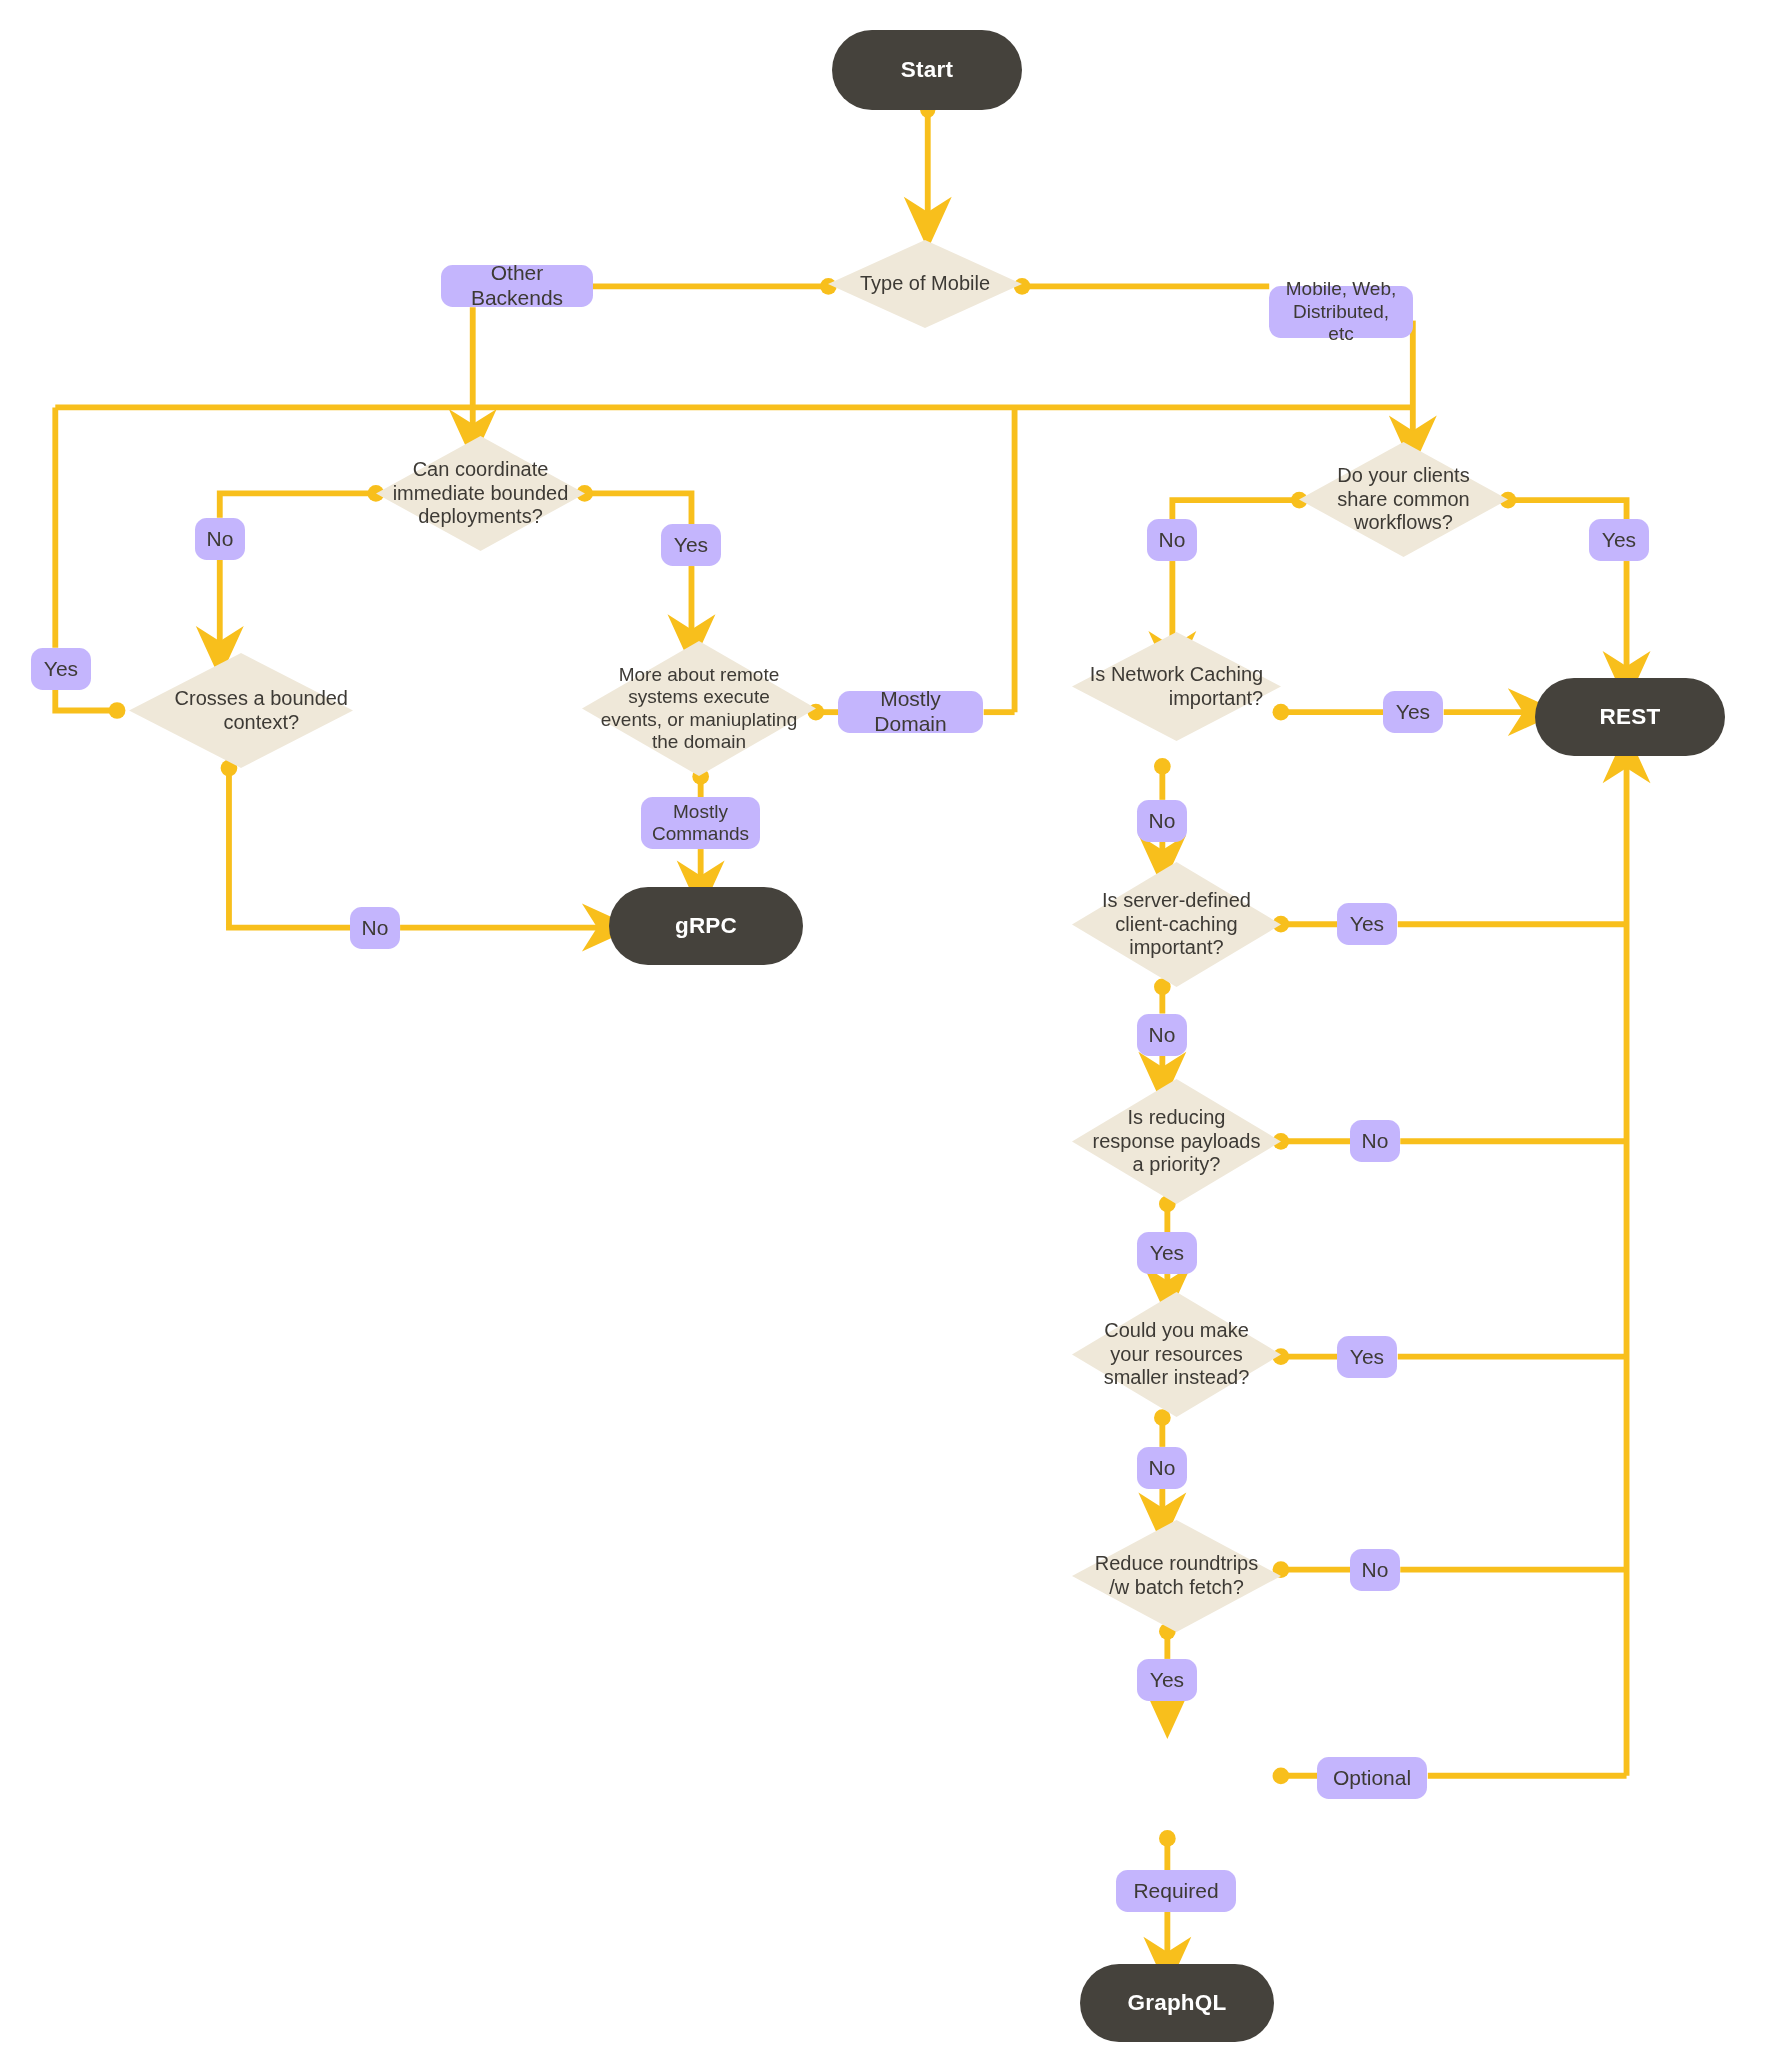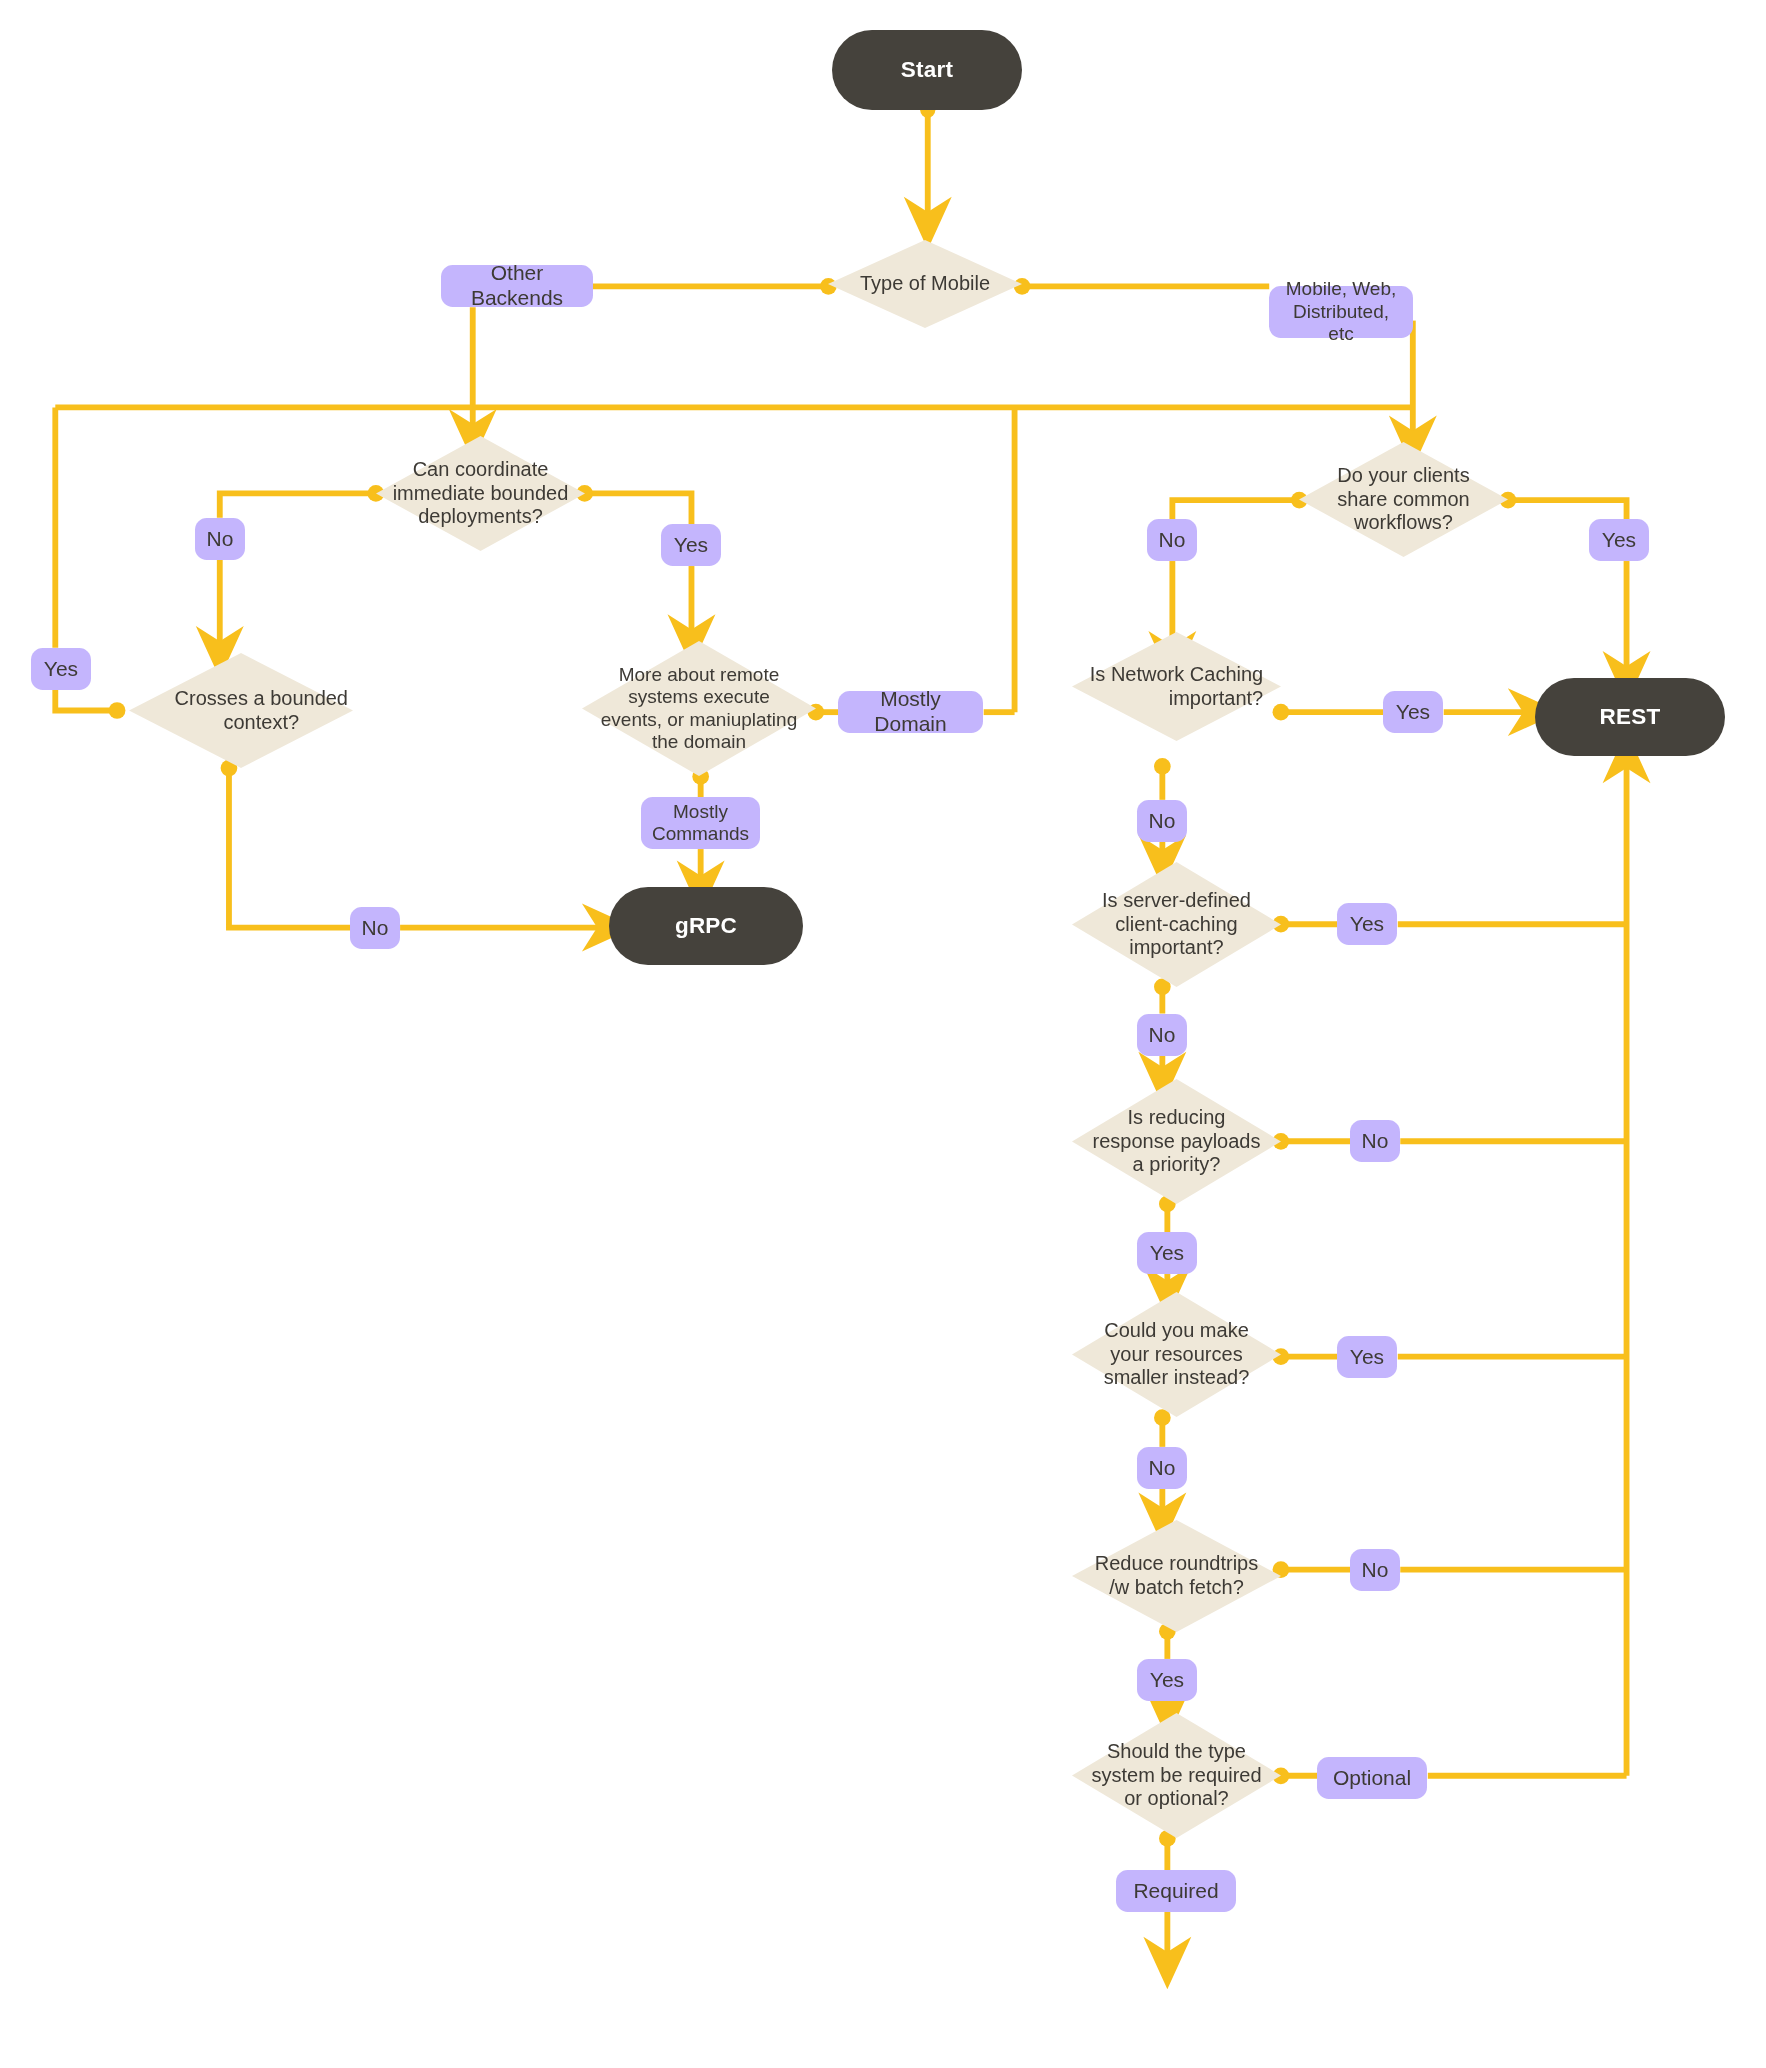--- a/index.html
+++ b/index.html
@@ -146,20 +146,23 @@
   </div>
 
   <div class="node terminal" style="left:609px;top:887px;width:194px;height:78px;">
     <span>gRPC</span>
   </div>
 
   <div class="node terminal" style="left:1535px;top:678px;width:190px;height:78px;">
     <span>REST</span>
   </div>
 
+  <div class="node terminal" style="left:1080px;top:1964px;width:194px;height:78px;">
+    <span>GraphQL</span>
+  </div>
 
   <div class="node decision" style="left:828px;top:240px;width:194px;height:88px;">
     <span class="dshape"></span>
     <span class="dtext">Type of Mobile</span>
   </div>
 
   <div class="node decision" style="left:376px;top:436px;width:209px;height:115px;">
     <span class="dshape"></span>
     <span class="dtext">Can coordinate
 immediate bounded
@@ -213,26 +216,20 @@
 your resources
 smaller instead?</span>
   </div>
 
   <div class="node decision" style="left:1072px;top:1520px;width:209px;height:112px;">
     <span class="dshape"></span>
     <span class="dtext">Reduce roundtrips
 /w batch fetch?</span>
   </div>
 
-  <div class="node decision" style="left:1072px;top:1713px;width:209px;height:125px;">
-    <span class="dshape"></span>
-    <span class="dtext">Should the type
-system be required
-or optional?</span>
-  </div>
 
   <div class="node chip" style="left:441px;top:265px;width:152px;height:42px;">Other Backends</div>
 
   <div class="node chip" style="left:1269px;top:286px;width:144px;height:52px;font-size:19px;">Mobile, Web,
 Distributed, etc</div>
 
   <div class="node chip" style="left:195px;top:518px;width:50px;height:42px;">No</div>
 
   <div class="node chip" style="left:661px;top:524px;width:60px;height:42px;">Yes</div>
 

